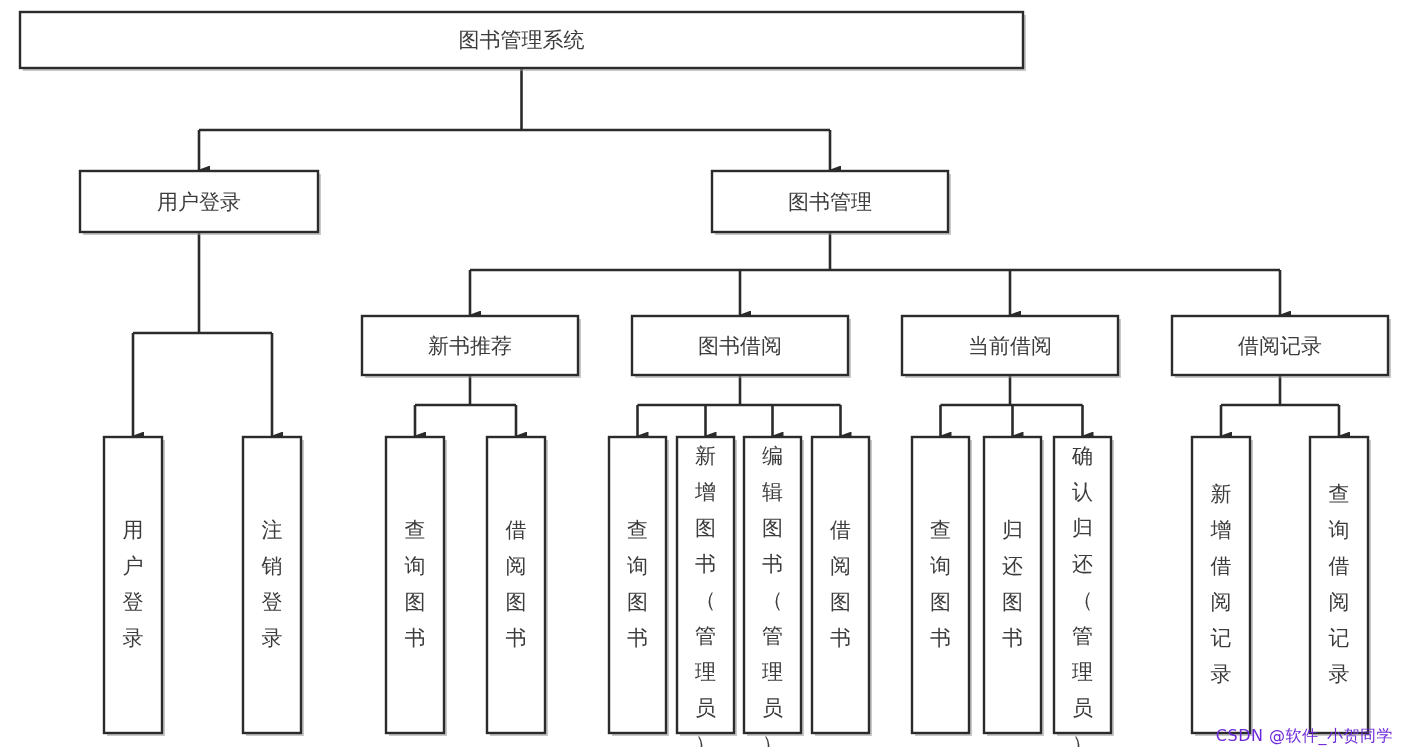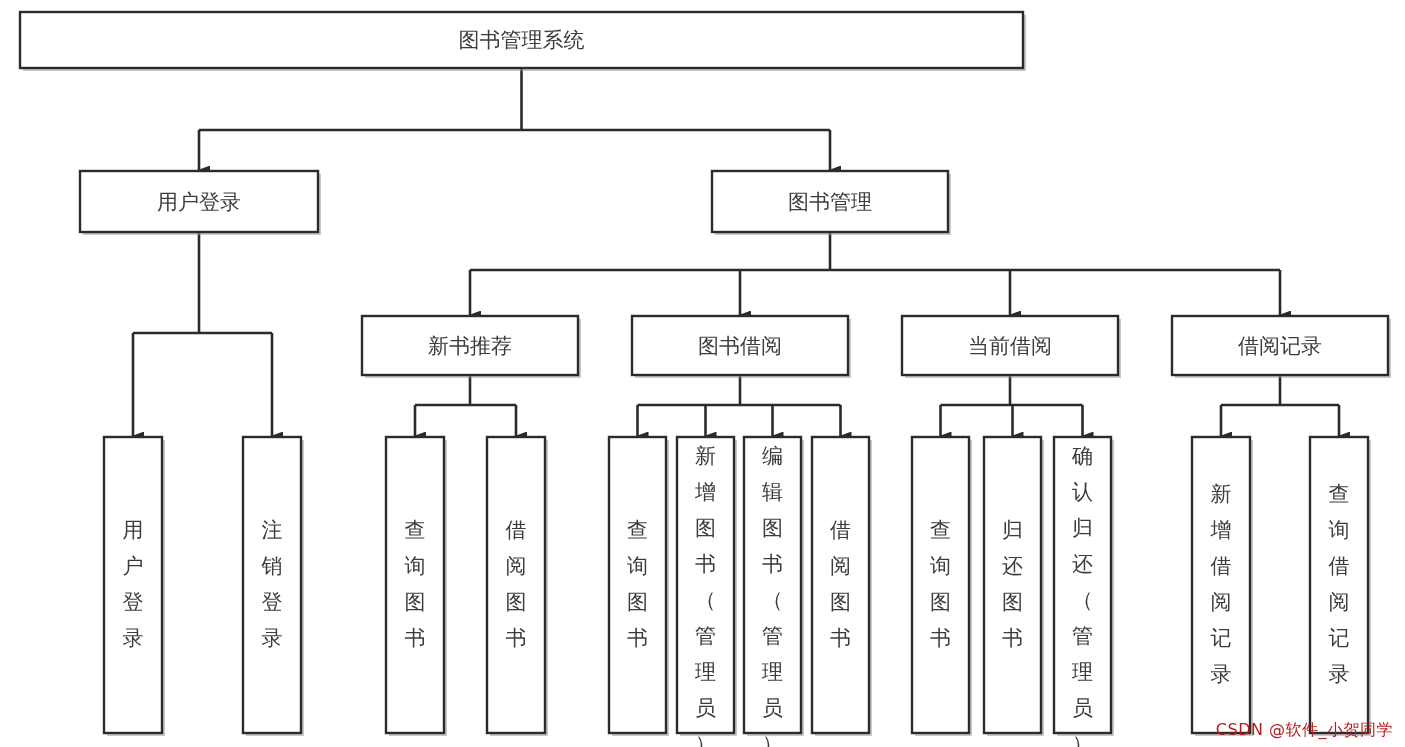--- a/index.html
+++ b/index.html
@@ -50,24 +50,24 @@
   }
   .node-label-vertical {
     font-family: "DejaVu Sans", "Liberation Sans", sans-serif;
     fill: #3c3c3c;
     font-size: 21px;
     text-anchor: middle;
   }
   .watermark-text {
     position: absolute;
     right: 12px;
-    bottom: 6px;
+    bottom: 0;
     font-family: "DejaVu Sans", "Liberation Sans", sans-serif;
     font-size: 16px;
-    color: #b91c1c;
+    color: #6d28d9;
     white-space: nowrap;
     letter-spacing: 0.5px;
     user-select: none;
   }
 </style>
 </head>
 <body>
 
 <div id="diagram-root">
 

